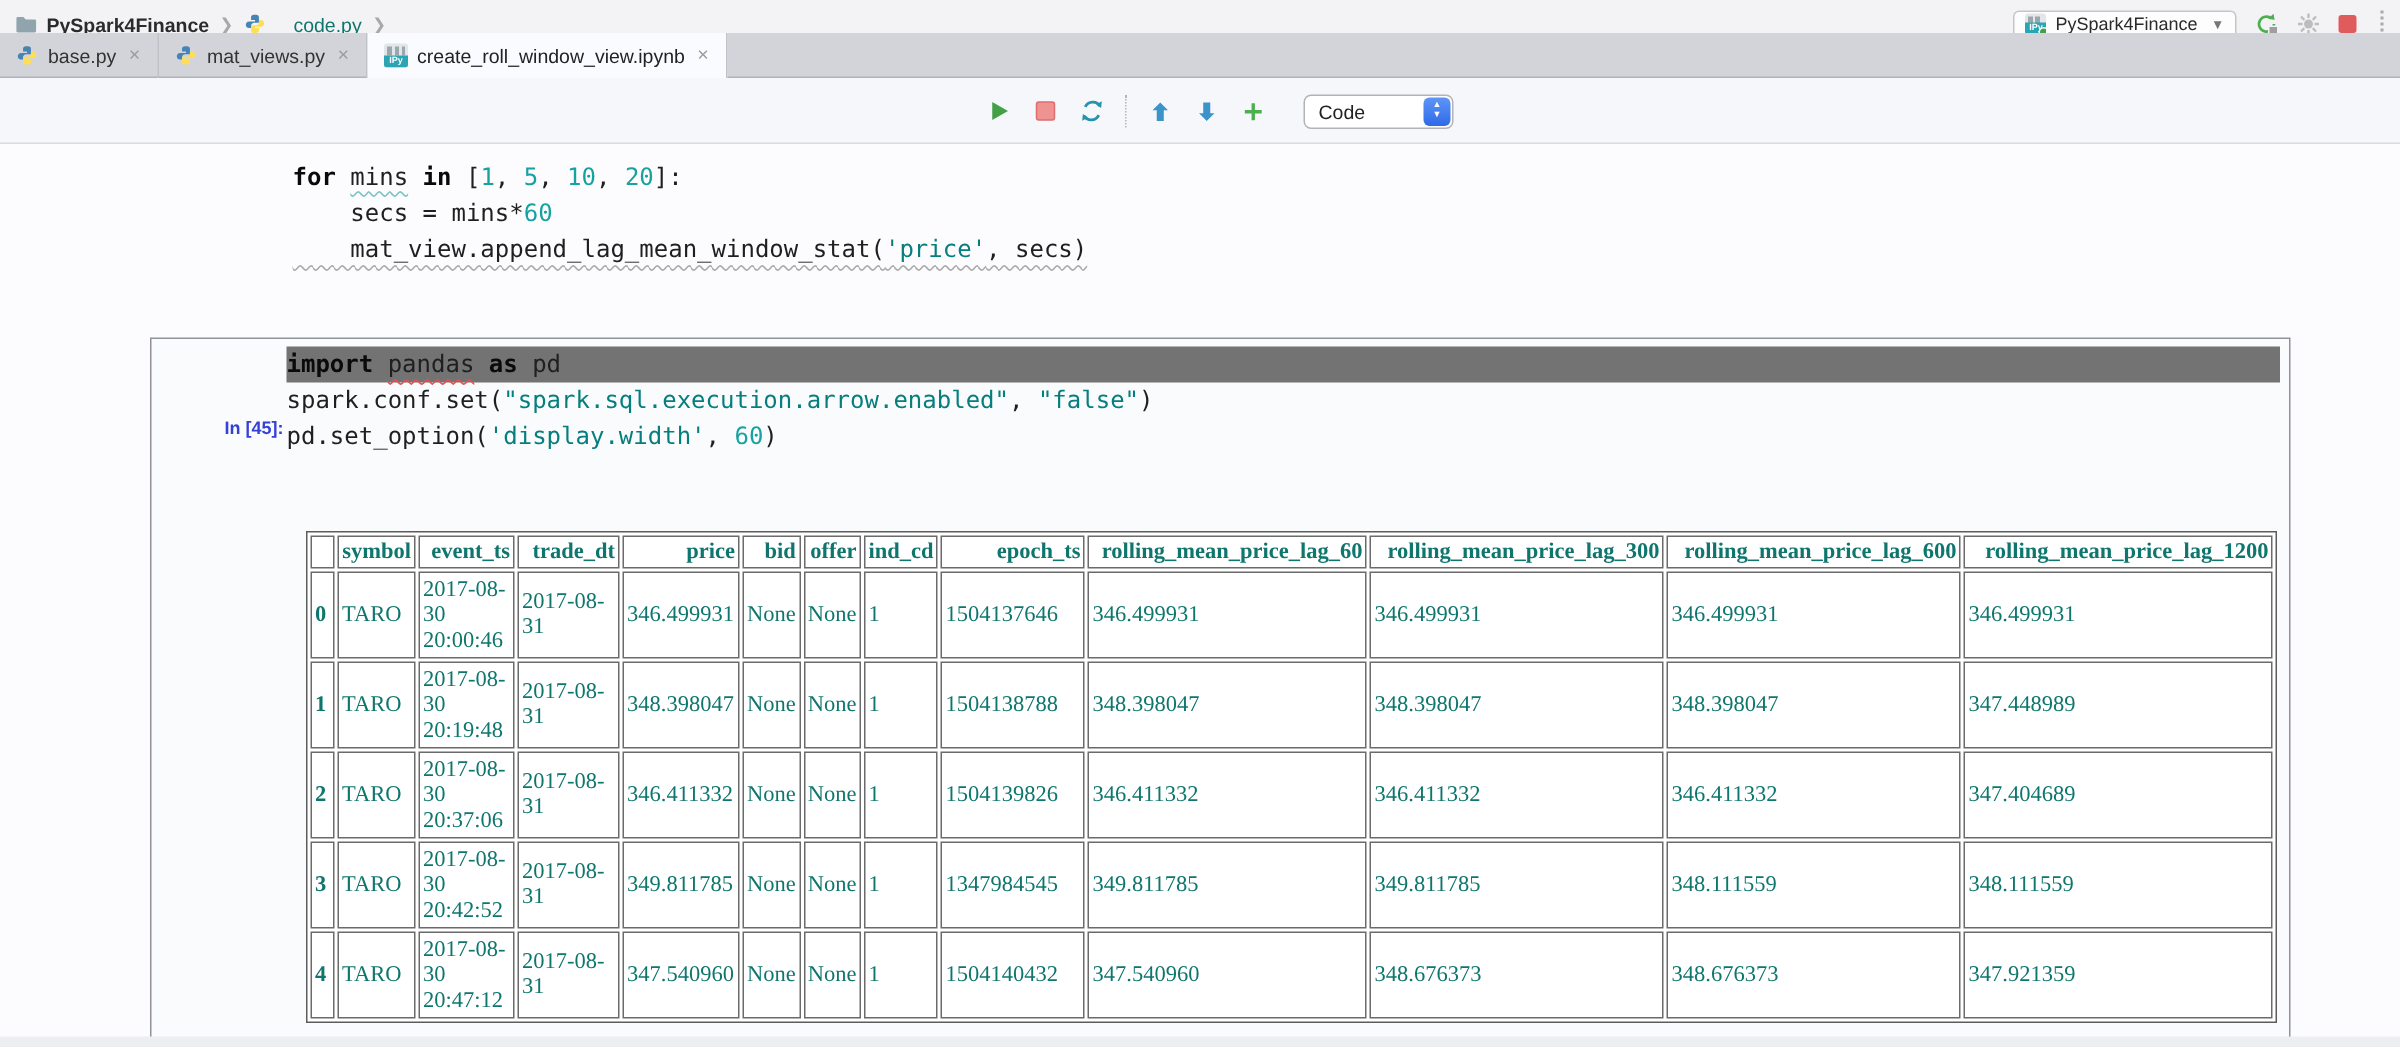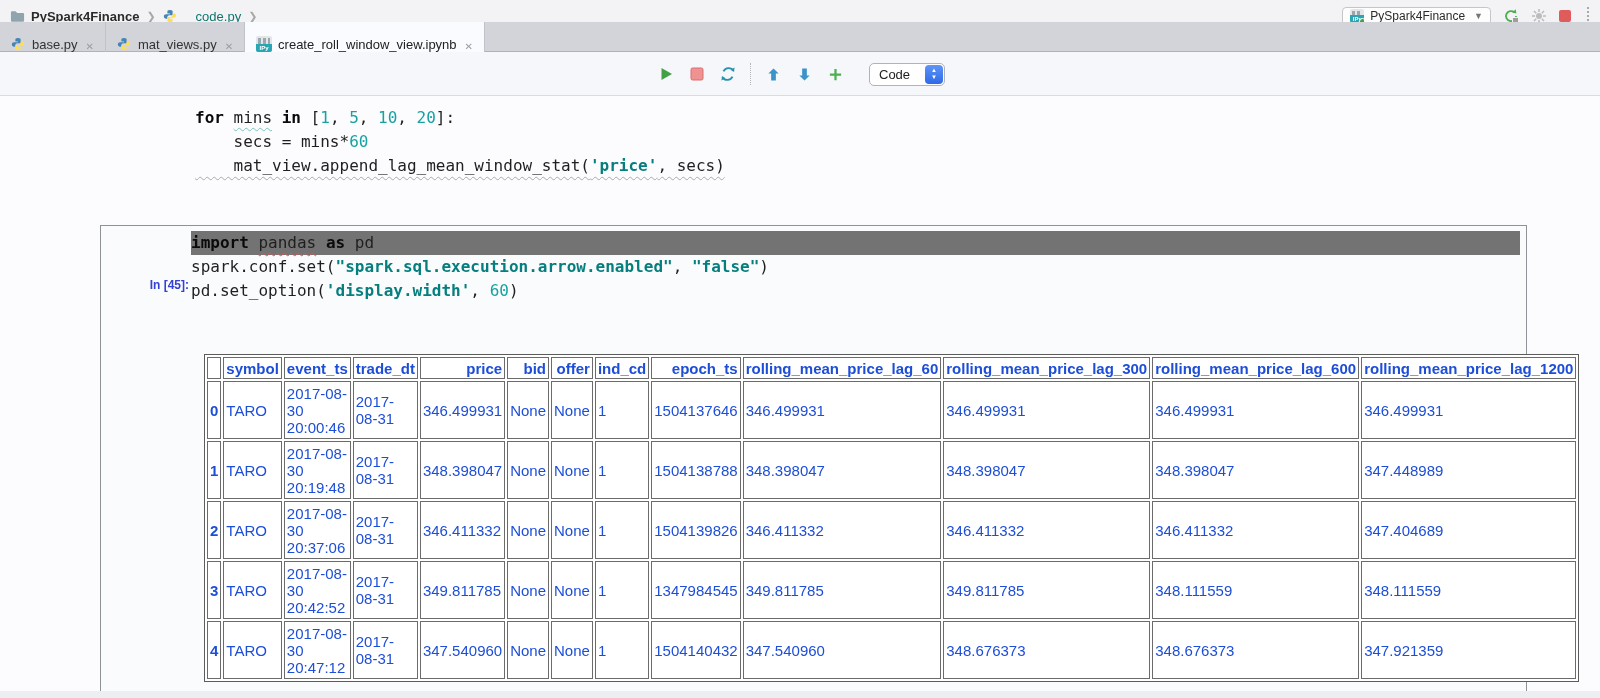--- a/index.html
+++ b/index.html
@@ -28,65 +28,65 @@
      background:repeating-linear-gradient(90deg,#9aa7ad 0 3px,#e3e6e8 3px 5px); }
   .ipynb-icon .badge { position:absolute; bottom:0; left:0; right:0; height:8px; background:#29a5b3;
      color:#fff; font-size:6px; line-height:8px; text-align:center; font-weight:bold; }
   .green-dot { position:absolute; right:-2px; bottom:-2px; width:7px; height:7px; border-radius:50%;
      background:#43a047; border:1px solid #fdfdfd; }
   .stop-sq-solid { width:12px; height:12px; background:#e05c5c; border-radius:2px; }
 
   
   .tab-bar { position:absolute; top:22px; left:0; width:1600px; height:30px; background:#d2d4d9;
      border-bottom:1px solid #afb3b9; display:flex; }
-  .tab { display:flex; align-items:flex-end; gap:6px; padding:0 11px; font-size:13px; color:#333;
+  .tab { display:flex; align-items:center; gap:6px; padding:0 11px; font-size:13px; color:#333;
      border-right:1px solid #bfc2c8; height:30px; }
   .tab.active { background:#fafbff; border-right:1px solid #bfc2c8; color:#222; }
   .tab-close { color:#9a9da4; font-size:10px; margin-left:2px; cursor:default; }
 
   
   .nb-toolbar { position:absolute; top:52px; left:0; width:1600px; height:44px; background:#f6f7fb;
      border-bottom:1px solid #dadbe0; }
   .nb-tools { position:absolute; left:657px; top:0; height:44px; display:flex; align-items:center; gap:13px; }
   .tool-btn { width:18px; height:18px; display:flex; align-items:center; justify-content:center; }
   .dotted-sep { width:1px; height:22px; border-left:1px dotted #b5b5b9; }
-  .code-combo { display:flex; align-items:center; width:76px; height:23px; background:#fff;
+  .code-combo { display:flex; align-items:center; width:100px; height:23px; background:#fff;
      border:1px solid #b3b3b7; border-radius:5px; margin-left:12px; position:relative; }
   .code-combo .lbl { font-size:13px; color:#222; padding-left:9px; }
   .combo-spinner { position:absolute; right:1px; top:1px; width:18px; height:19px; border-radius:4px;
      background:linear-gradient(#5f95f7,#2e6ae8); color:#fff; font-size:6px; line-height:7px;
      display:flex; flex-direction:column; align-items:center; justify-content:center; }
 
   
   .editor { position:absolute; top:96px; left:0; width:1600px; height:602px; background:#fcfcfe; overflow:hidden; }
 
   .code-block { font-family:"DejaVu Sans Mono", monospace; font-size:16px; line-height:24px; color:#1f1f1f; }
   .code-line { white-space:pre; height:24px; }
   .tok-kw  { font-weight:bold; color:#0a0a0a; }
   .tok-num { color:#17a2a2; }
-  .tok-str { color:#067e7e; font-weight:bold; }
+  .tok-str { color:#067e7e; font-weight:normal; }
   .tok-typo { text-decoration:underline wavy #7cc4bd 1px; text-underline-offset:4px; }
   .tok-err  { text-decoration:underline wavy #e05050 1px; text-underline-offset:4px; }
   .tok-hl   { background:#f5edb8; text-decoration:underline; }
   .line-wavy { text-decoration:underline wavy #aaaaaa 1px; text-underline-offset:5px; }
   .caret-line { background:#737373; }
 
   .cell1 { left:195px; top:10px; }
 
   .cell-panel { position:absolute; left:100px; top:129px; width:1427px; height:600px;
      border:1px solid #8f9296; background:#fafbfd; }
   .in-label { position:absolute; left:28px; top:16px; width:60px; text-align:right;
      font-size:12px; font-weight:bold; color:#3440d6; font-family:"Liberation Sans",sans-serif;margin-top:36px; }
   .cell2-code { position:absolute; left:90px; top:5px; width:1329px; }
 
   
   .df-wrap { position:absolute; left:103px; top:128px; }
   table.df { border-collapse:separate; border-spacing:2px; table-layout:fixed;
      border:1px solid #5c5c5c; background:#fff;
-     font-family:Liberation Sans, sans-serif; font-size:15px; color:#1d4ed8; }
+     font-family:Liberation Serif, serif; font-size:15px; color:#0f766e; }
   table.df th, table.df td { border:1px solid #6b6b6b; padding:1px 2px; overflow:hidden; }
   table.df thead th { font-weight:bold; text-align:right; height:22px; }
   table.df tbody td { text-align:left; vertical-align:middle; height:58px; }
   table.df tbody th { text-align:left; vertical-align:middle; font-weight:bold; }
 
   .bottom-strip { position:absolute; left:0; bottom:0; width:1600px; height:7px; background:#eceef2; z-index:9; }
 </style>
 </head>
 <body>
 

